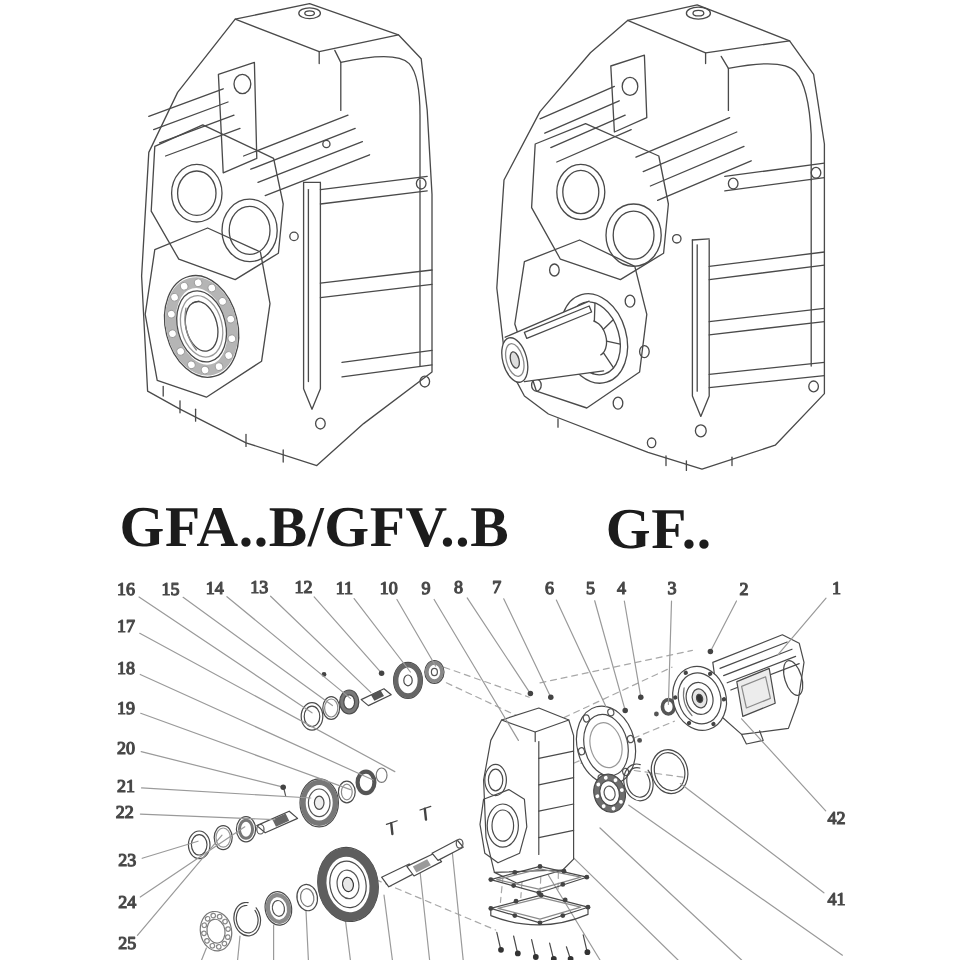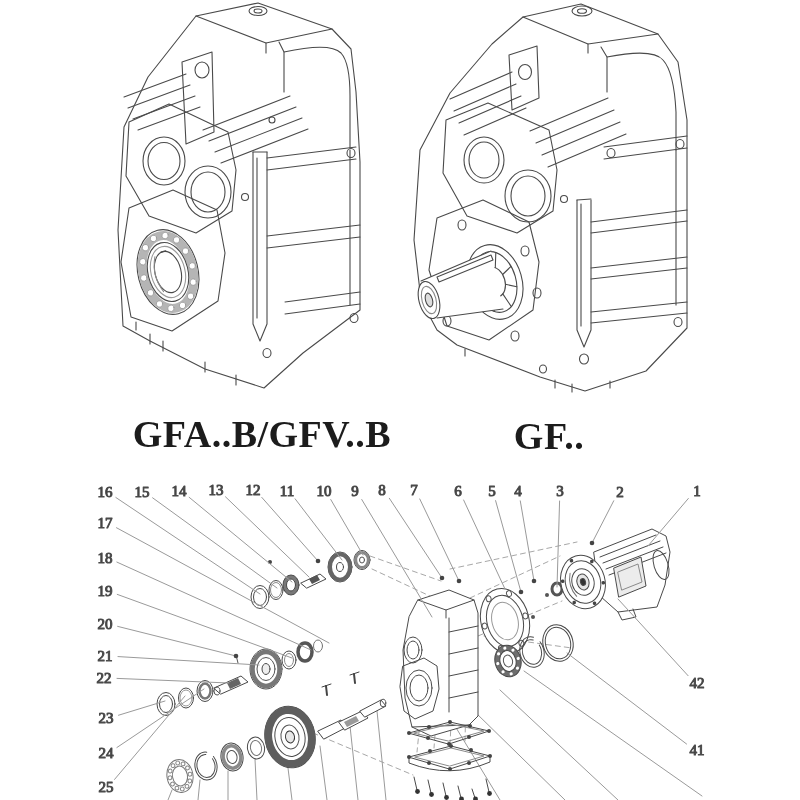--- a/index.html
+++ b/index.html
@@ -1,20 +1,20 @@
 <!DOCTYPE html>
 <html><head>
 <meta charset="utf-8">
 <style>
   html,body{margin:0;padding:0;background:#fff;}
   .stage{position:relative;width:800px;height:800px;background:#ffffff;overflow:hidden;
          font-family:"Liberation Serif",serif;}
   .stage svg{position:absolute;left:0;top:0;}
   .model-label{position:absolute;transform:translateX(-50%);font-weight:bold;
-               font-size:38px;color:#1c1c1c;letter-spacing:0.5px;white-space:nowrap;}
+               font-size:48px;color:#1c1c1c;letter-spacing:0.5px;white-space:nowrap;}
   #label-left{left:262px;top:412px;}
   #label-right{left:549px;top:414px;}
   .callout-num{font-family:"Liberation Serif",serif;font-size:15px;fill:#3a3a3a;}
 </style>
 </head>
 <body>
 
 <div class="stage">
 <svg width="800" height="800" viewBox="0 0 800 800">
 

